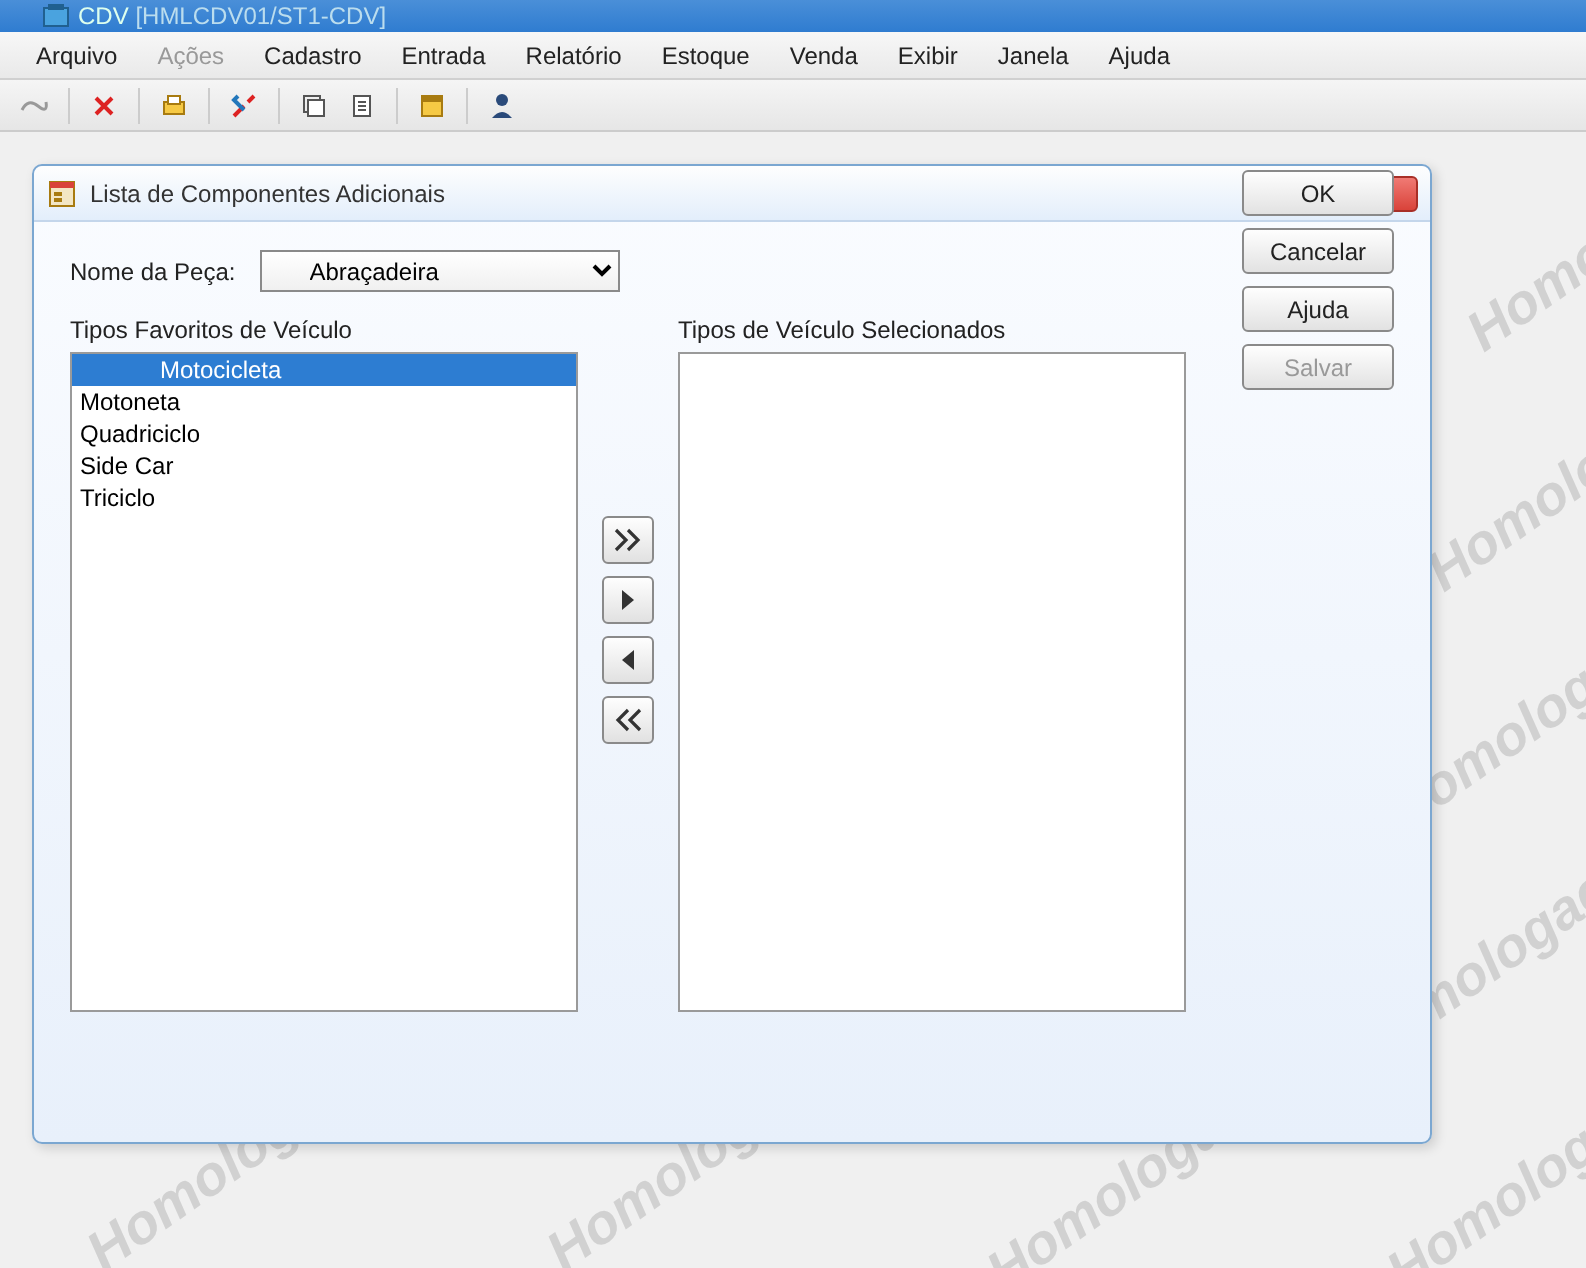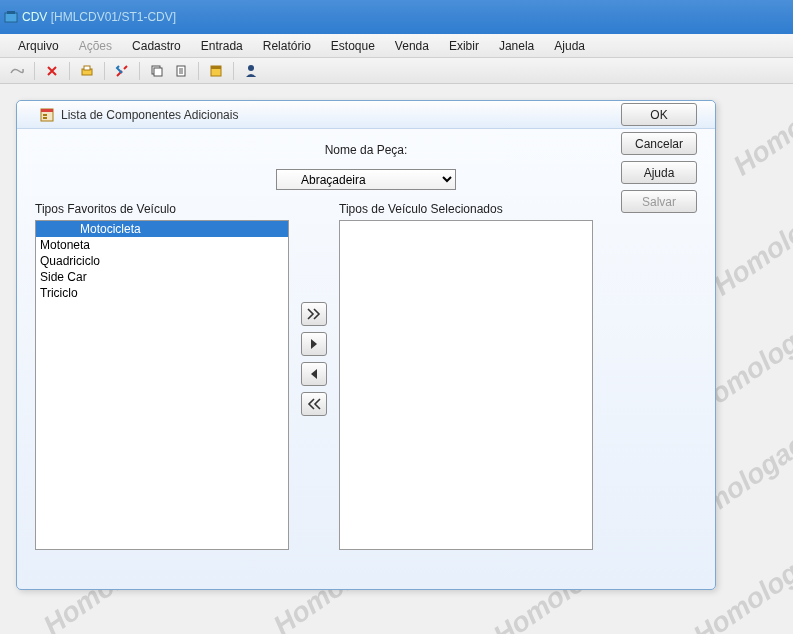--- a/index.html
+++ b/index.html
@@ -1,44 +1,44 @@
 <!DOCTYPE html>
 <html><head>
   <meta charset="utf-8">
   <style>
     * { box-sizing: border-box; margin: 0; padding: 0; font-family: "Segoe UI", Tahoma, sans-serif; font-size: 12px; }
     body { width: 793px; height: 634px; background: #f0f0f0; overflow: hidden; position: relative; }
     
     .watermark-container { position: absolute; inset: 0; overflow: hidden; pointer-events: none; z-index: 0; }
     .watermark { position: absolute; color: #999; font-size: 28px; font-weight: bold; font-style: italic; transform: rotate(-35deg); opacity: 0.35; white-space: nowrap; }
     
-    .app-titlebar { background: linear-gradient(to bottom, #4a8fd8, #2f7cd0); height: 34px; padding: 0 4px; display: flex; align-items: center; gap: 4px; color: #fff; position: relative; z-index: 1; }
+    .app-titlebar { background: linear-gradient(to bottom, #4a8fd8, #2f7cd0); height: 16px; padding: 0 21px; display: flex; align-items: center; gap: 4px; color: #fff; position: relative; z-index: 1; }
     .app-titlebar .app-icon { width: 14px; height: 14px; }
     .app-titlebar .title-text { font-size: 12px; color: #dfe; }
     .app-titlebar .title-text .bracket { color: #bde; }
 
     .menubar { background: linear-gradient(to bottom, #f7f7f7, #e9e9e9); height: 24px; border-bottom: 1px solid #d0d0d0; display: flex; align-items: center; padding: 4px 8px; gap: 0; position: relative; z-index: 1; }
     .menubar .menu-item { padding: 3px 10px; color: #222; cursor: default; }
     .menubar .menu-item.disabled { color: #999; }
 
     .toolbar { background: linear-gradient(to bottom, #f5f5f5, #e6e6e6); height: 26px; border-bottom: 1px solid #ccc; display: flex; align-items: center; padding: 0 6px; gap: 2px; position: relative; z-index: 1; }
     .toolbar .tb-btn { width: 22px; height: 20px; display: flex; align-items: center; justify-content: center; border-radius: 2px; }
     .toolbar .sep { width: 1px; height: 18px; background: #ccc; margin: 0 4px; }
 
     .client-area { position: relative; width: 100%; height: calc(100% - 72px); z-index: 1; }
 
     .dialog { position: absolute; left: 16px; top: 16px; width: 700px; height: 490px; background: linear-gradient(to bottom, #fafcff, #e8f0fb); border: 1px solid #7ba7d1; border-radius: 5px; box-shadow: 2px 2px 6px rgba(0,0,0,0.15); }
-    .dialog-titlebar { height: 28px; background: linear-gradient(to bottom, #fefefe, #e3eefb); border-bottom: 1px solid #c4d6eb; border-radius: 5px 5px 0 0; display: flex; align-items: center; padding: 0 22px; }
+    .dialog-titlebar { height: 28px; background: linear-gradient(to bottom, #fefefe, #e3eefb); border-bottom: 1px solid #c4d6eb; border-radius: 5px 5px 0 0; display: flex; align-items: center; padding: 0 6px; }
     .dialog-titlebar .dlg-icon { width: 16px; height: 16px; margin-right: 6px; }
     .dialog-titlebar .dlg-title { flex: 1; color: #333; }
     .dialog-titlebar .close-btn { width: 40px; height: 18px; background: linear-gradient(to bottom, #f07a74, #d9433a); border: 1px solid #a82f27; border-radius: 3px; display: flex; align-items: center; justify-content: center; color: #fff; font-weight: bold; cursor: default; }
 
     .dialog-body { padding: 14px 18px; height: calc(100% - 28px); }
 
-    .form-row { display: flex; align-items: center; gap: 12px; margin-bottom: 12px; flex-direction: column; }
+    .form-row { display: flex; align-items: center; gap: 12px; margin-bottom: 12px; }
     .form-row .label { color: #222; }
     .form-row select { width: 180px; height: 21px; border: 1px solid #8a8a8a; background: linear-gradient(to bottom, #fff, #f0f0f0); padding: 0 20px; font-size: 12px; }
 
     .dual-list { display: flex; gap: 12px; align-items: flex-start; }
     .list-col { display: flex; flex-direction: column; }
     .list-label { margin-bottom: 4px; color: #222; }
     .listbox { width: 254px; height: 330px; border: 1px solid #9a9a9a; background: #fff; overflow: auto; }
     .listbox .item { padding: 1px 4px; cursor: default; color: #000; line-height: 14px; }
     .listbox .item.selected { background: #2d7dd2; color: #fff; padding-left: 44px; }
 

